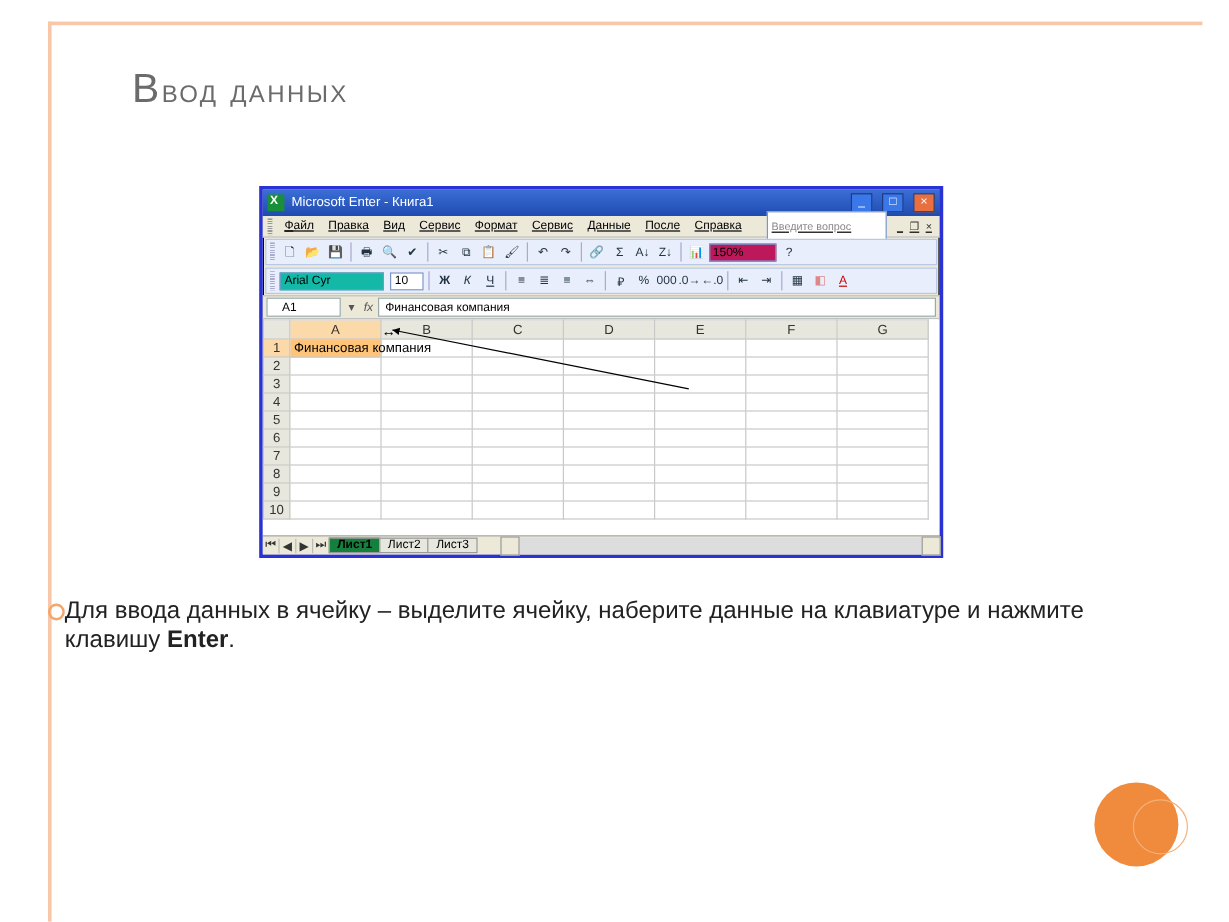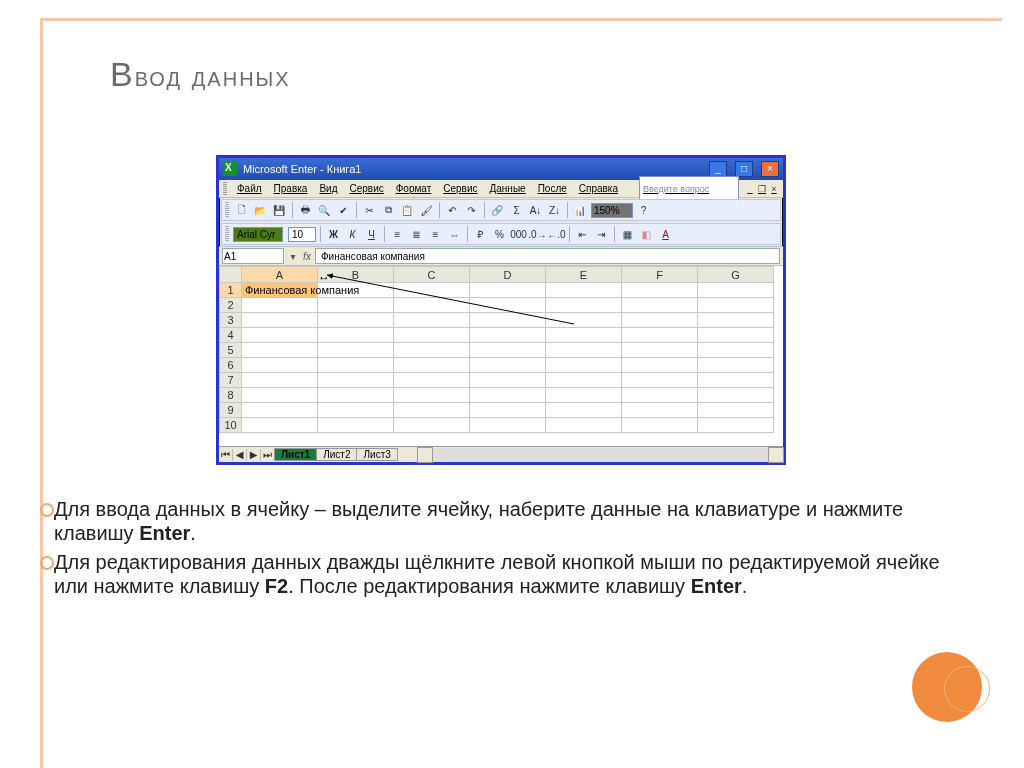--- a/index.html
+++ b/index.html
@@ -46,27 +46,27 @@
   .menubar .mi u { text-decoration:underline; }
   .askbox { margin-left:auto; width:100px; height:26px; border:1px solid #7a95c8; background:#fff; color:#888; font-size:9px; padding:0 3px; display:flex; align-items:center; }
   .docbtns { display:flex; gap:2px; margin-left:4px; }
   .docbtns span { width:10px; height:10px; font-size:9px; text-align:center; color:#333; }
   .toolbar {
     height:22px; background:#e8eefb; border:1px solid #b8c8e8; margin:1px 2px; display:flex; align-items:center; gap:2px; padding:0 3px; overflow:hidden;
   }
   .toolbar .grip { width:4px; height:16px; background:repeating-linear-gradient(#aac,#aac 1px,#e8eefb 1px,#e8eefb 2px); margin-right:2px; }
   .tbtn { width:17px; height:17px; border:1px solid transparent; display:flex; align-items:center; justify-content:center; color:#234; font-size:10px; }
   .tsep { width:1px; height:16px; background:#aac; margin:0 2px; }
-  .zoombox { width:42px; height:15px; border:1px solid #7a95c8; background:#737373; font-size:10px; padding:0 2px; display:flex; align-items:center; }
-  .fontbar .fontname { width:50px; height:15px; border:1px solid #7a95c8; background:#4d7c0f; font-size:10px; display:flex; align-items:center; padding:0 3px; }
+  .zoombox { width:56px; height:15px; border:1px solid #7a95c8; background:#be185d; font-size:10px; padding:0 2px; display:flex; align-items:center; }
+  .fontbar .fontname { width:87px; height:15px; border:1px solid #7a95c8; background:#14b8a6; font-size:10px; display:flex; align-items:center; padding:0 3px; }
   .fontbar .fontsize { width:28px; height:15px; border:1px solid #7a95c8; background:#fff; font-size:10px; display:flex; align-items:center; padding:0 3px; margin-left:3px; }
   .formulabar {
     height:20px; background:#ece9d8; display:flex; align-items:center; border-top:1px solid #c0c0c0; border-bottom:1px solid #c0c0c0;
   }
-  .namebox { width:62px; height:16px; background:#fff; border:1px solid #9aa; margin:0 3px; font-size:10px; display:flex; align-items:center; padding:0 1px; }
+  .namebox { width:62px; height:16px; background:#fff; border:1px solid #9aa; margin:0 3px; font-size:10px; display:flex; align-items:center; padding:0 12px; }
   .fx { width:16px; font-style:italic; color:#555; text-align:center; }
   .fcontent { flex:1; height:16px; background:#fff; border:1px solid #9aa; margin-right:3px; font-size:10px; display:flex; align-items:center; padding:0 5px; }
   .grid-area { flex:1; background:#fff; position:relative; overflow:hidden; }
   table.sheet { border-collapse:collapse; font-size:11px; }
   table.sheet th, table.sheet td { border:1px solid #c8c8c8; }
   table.sheet th { background:#e7e7de; font-weight:normal; color:#333; }
   .corner { width:22px; height:16px; background:#e7e7de; }
   .colhead { width:76px; height:16px; text-align:center; }
   .rowhead { width:22px; height:14px; text-align:center; }
   .cell { width:76px; height:14px; padding:0 2px; }
@@ -360,21 +360,15 @@
 
 </div>
 
 <div class="bullets">
   <div class="bullet-row">
     <span class="bmark"></span>
     <span class="btxt">
       <span>Для ввода данных в ячейку – выделите ячейку, наберите данные на клавиатуре и нажмите клавишу </span><b>Enter</b><span>.</span>
     </span>
   </div>
-  <div class="bullet-row">
-    <span class="bmark"></span>
-    <span class="btxt">
-      <span>Для редактирования данных дважды щёлкните левой кнопкой мыши по редактируемой ячейке или нажмите клавишу </span><b>F2</b><span>. После редактирования нажмите клавишу </span><b>Enter</b><span>.</span>
-    </span>
-  </div>
 </div>
 
 <div class="orange-circle"></div>
 
 </body></html>

